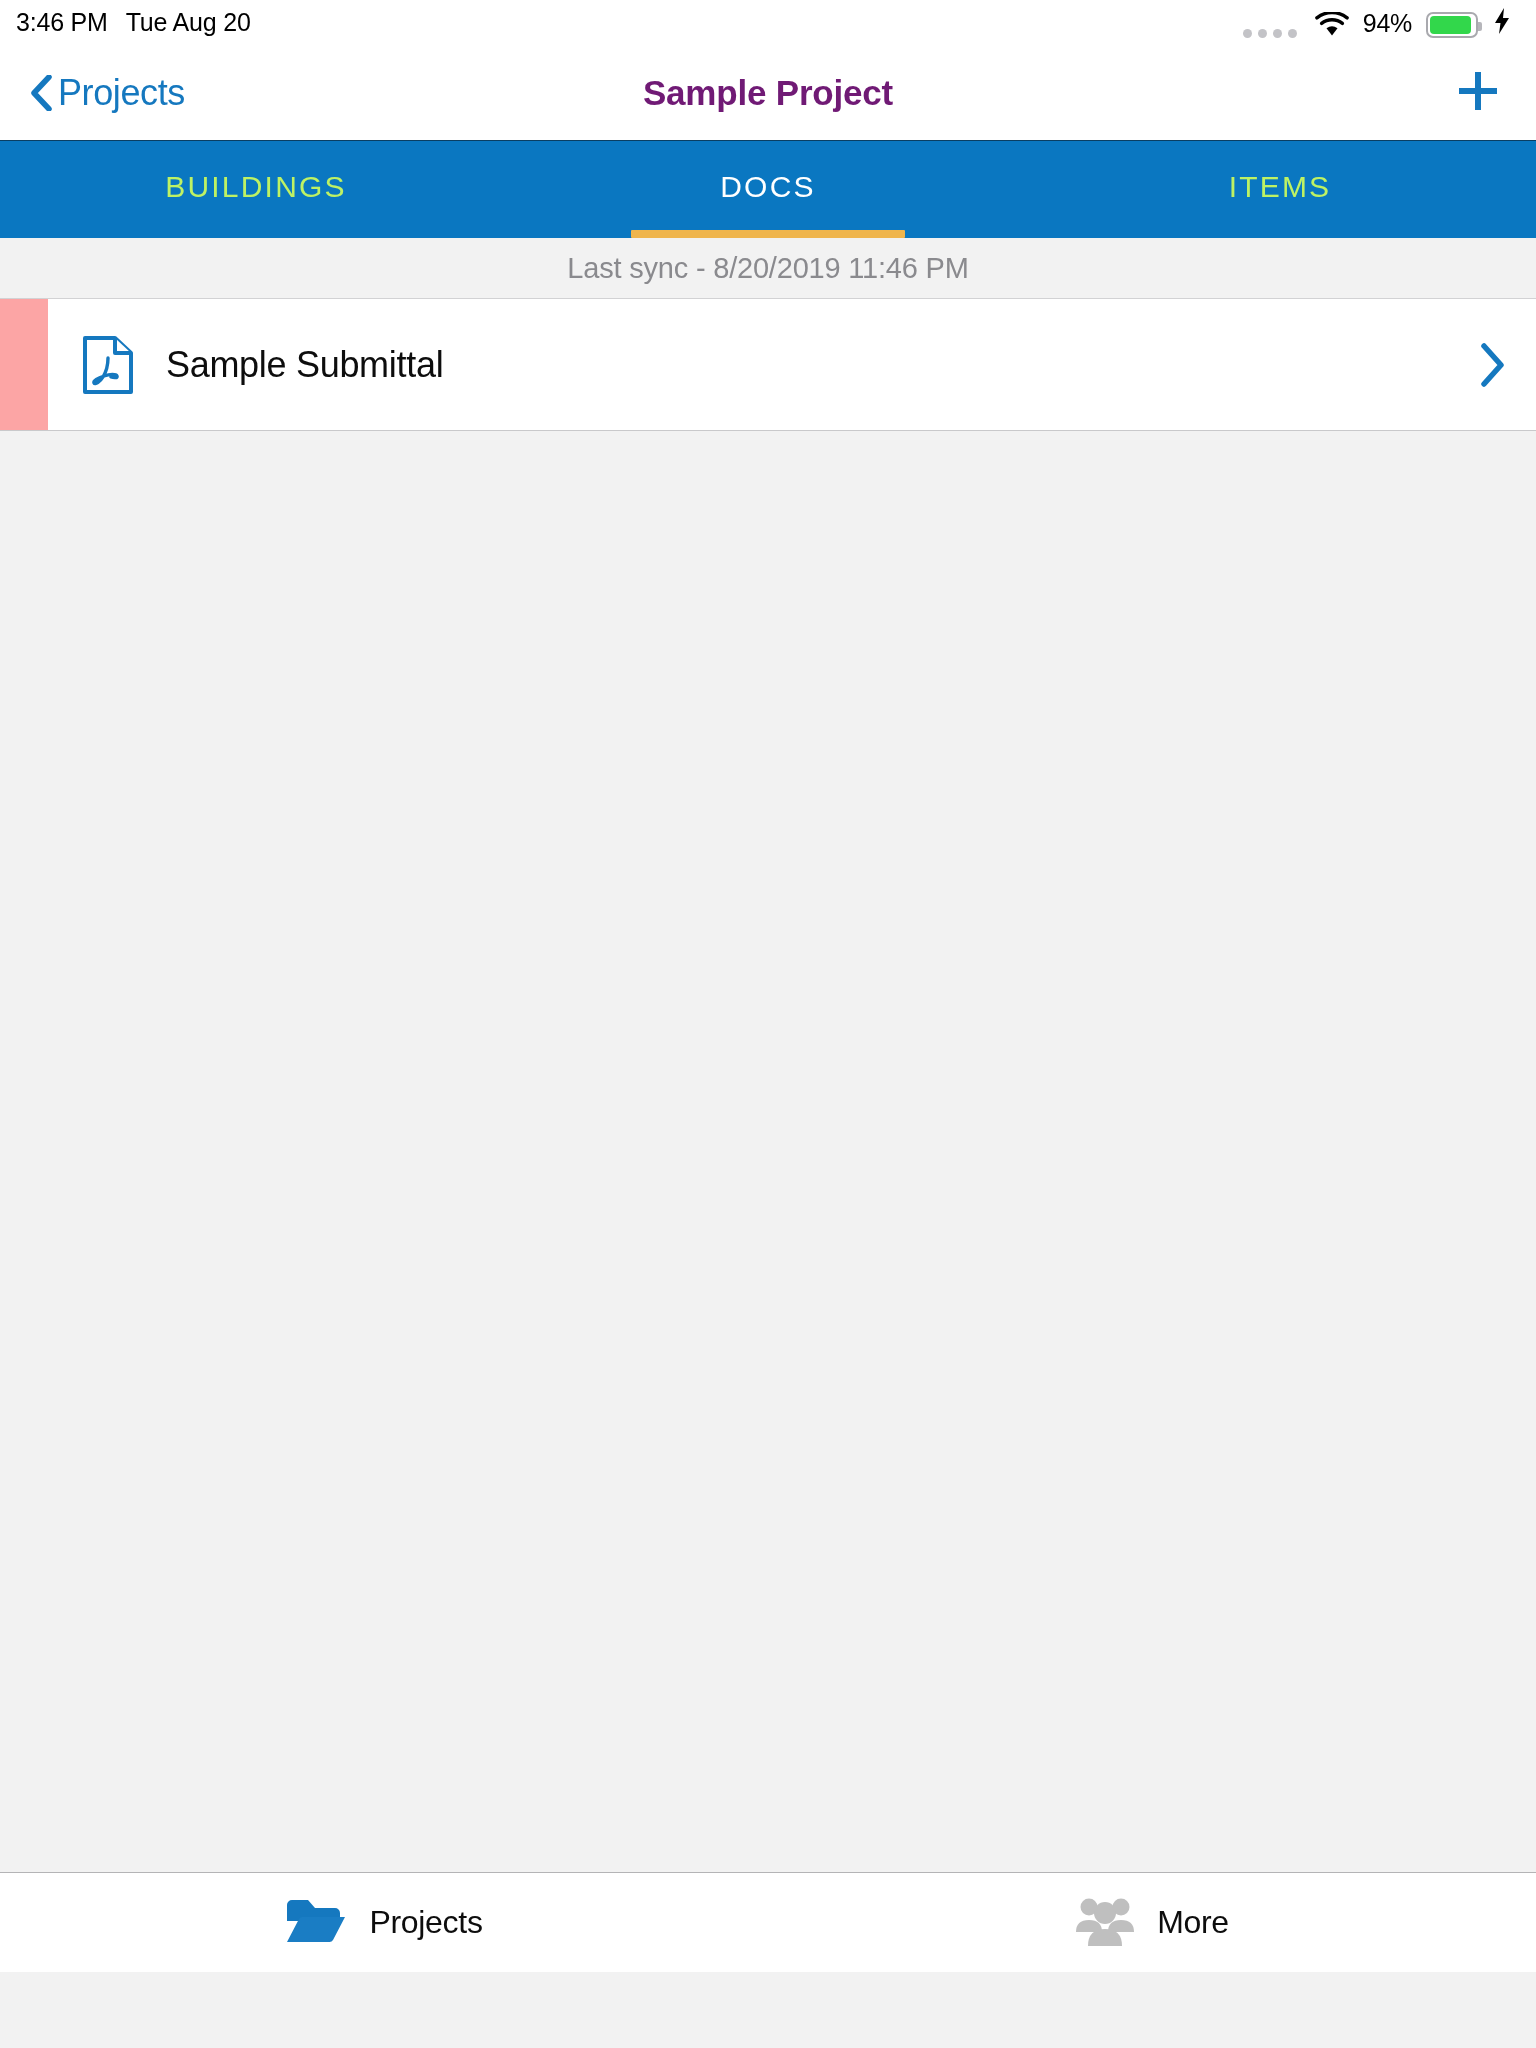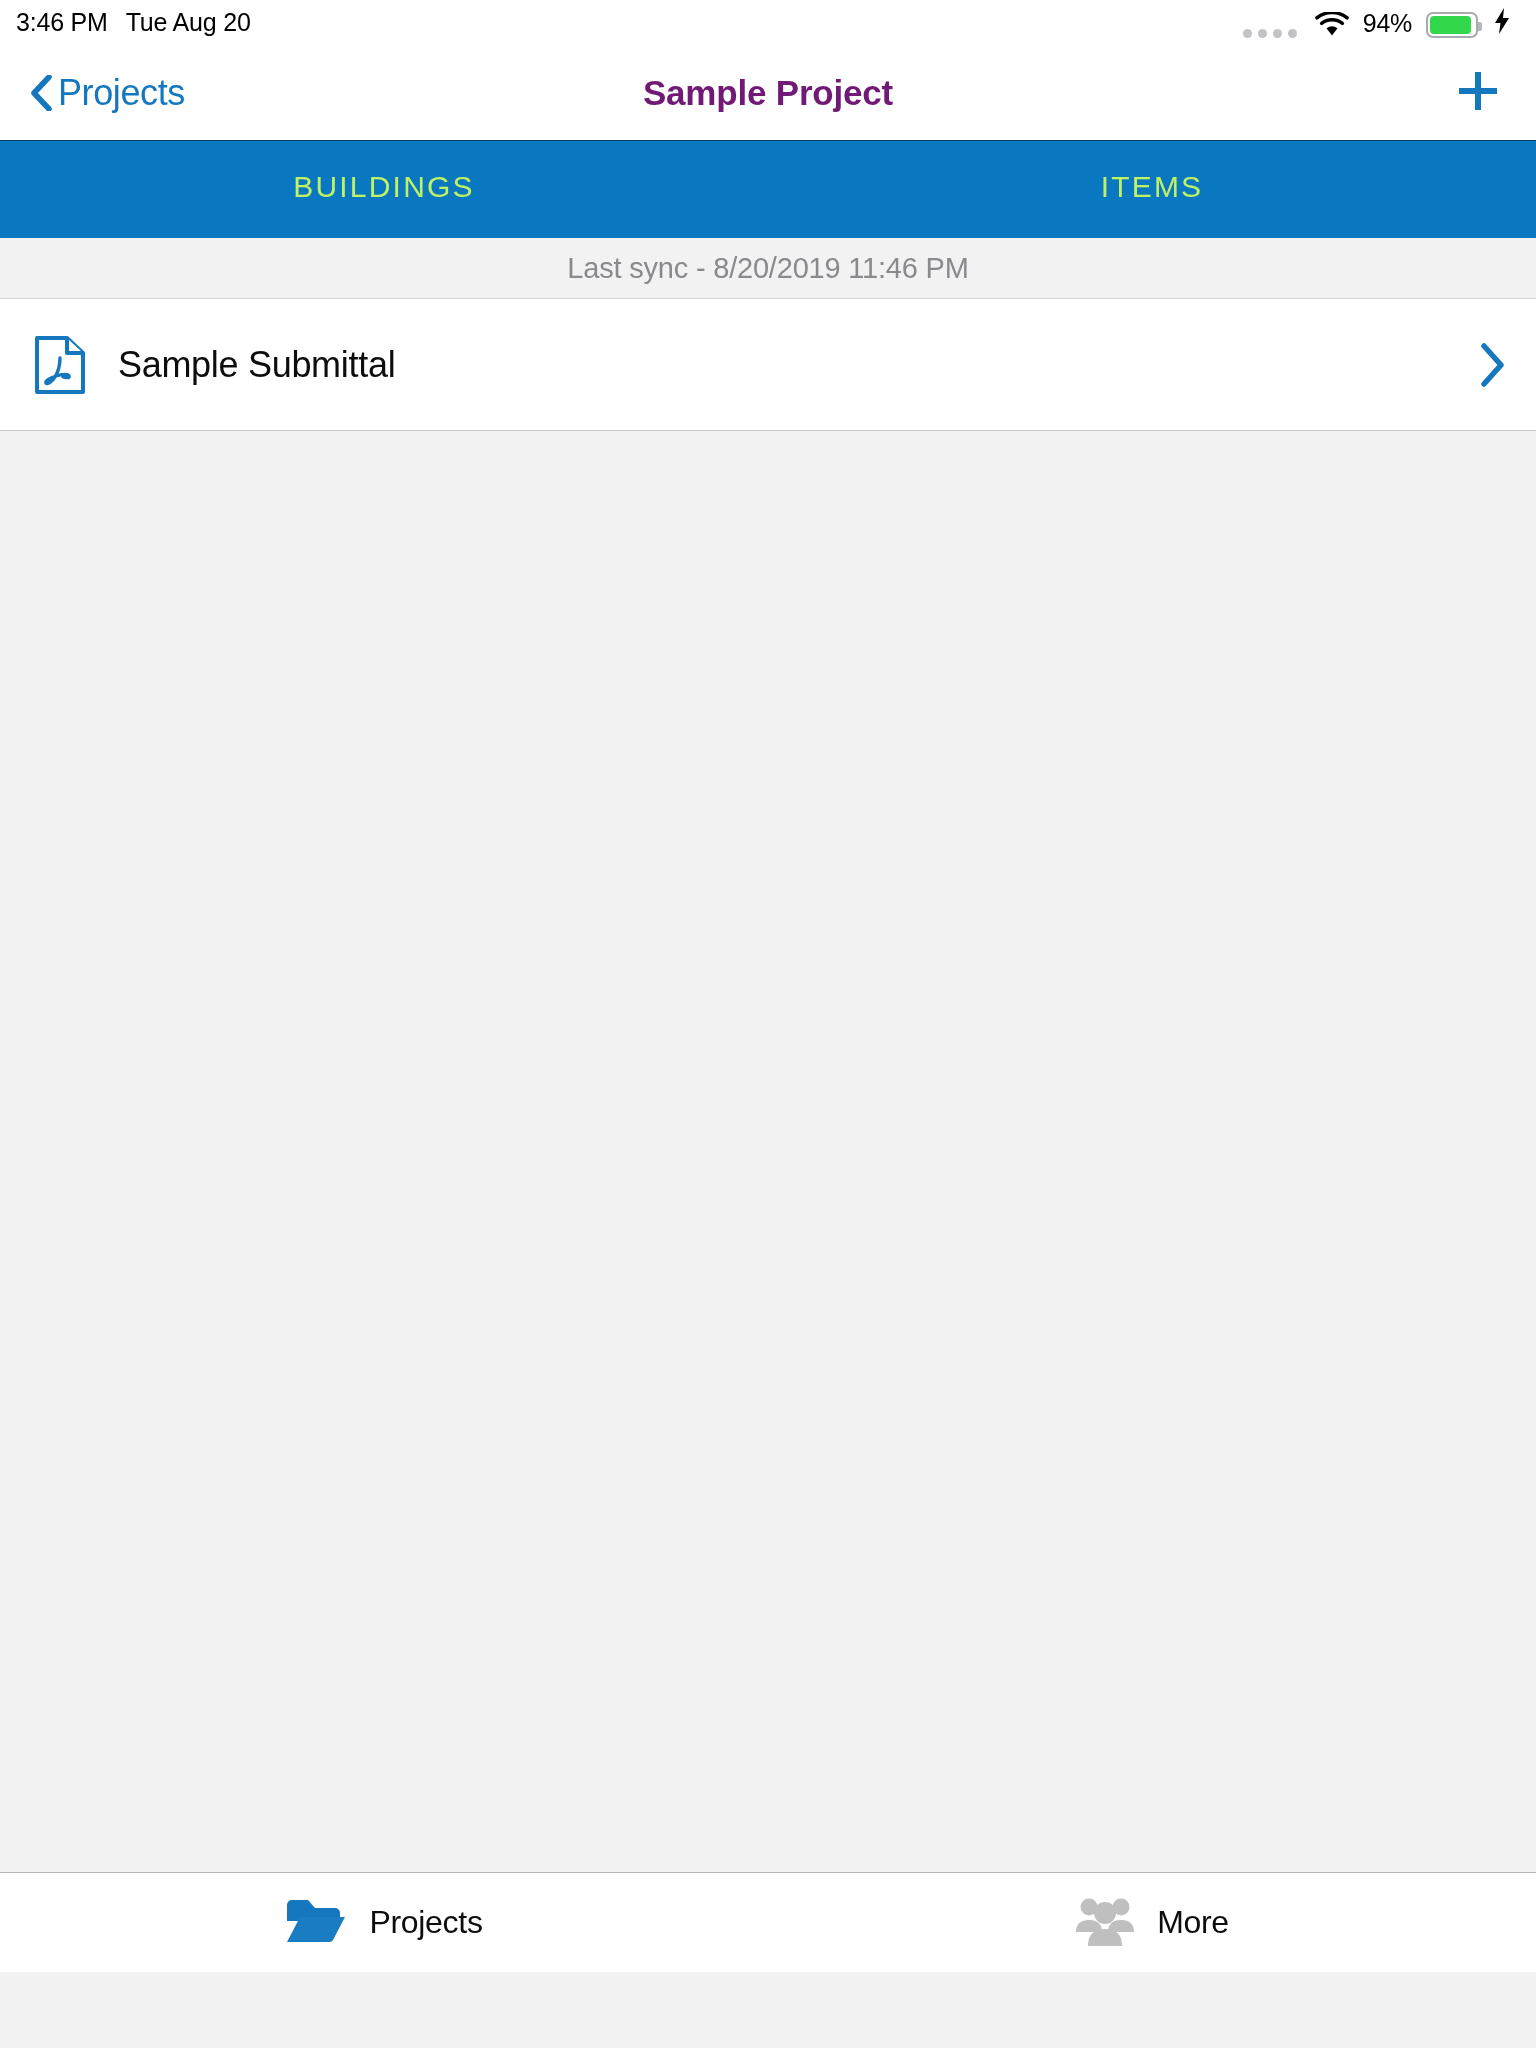--- a/index.html
+++ b/index.html
@@ -74,21 +74,21 @@
     padding-left:13px; position:relative; z-index:2; letter-spacing:-0.3px;
   }
   .search-input::placeholder{ color:#8d8d92; }
 
   
   .syncrow{ flex:0 0 60px; background:#f2f2f2; display:flex; align-items:center; justify-content:center; }
   .sync-text{ font-size:29px; color:#8a8a8e; letter-spacing:-0.2px; }
 
   
   .listzone{ flex:1 1 auto; background:#f2f2f2; display:flex; flex-direction:column; min-height:0; }
-  .doc-list{ background:#fca5a5; border-top:1px solid #d2d2d4; border-bottom:1px solid #c9c9cb; }
+  .doc-list{ background:#fca5a5; border-top:1px solid #d2d2d4; border-bottom:1px solid #c9c9cb;padding-left:48px; }
   .doc-row{
     height:131px; display:flex; align-items:center; padding:0 30px 0 34px;
     background:#ffffff; cursor:pointer;
   }
   .pdf-icon{ width:52px; height:60px; flex:0 0 52px; }
   .doc-label{ font-size:36px; color:#0d0d0d; margin-left:32px; letter-spacing:-0.3px; }
   .row-chevron{ margin-left:auto; width:26px; height:44px; flex:0 0 26px; }
   .list-filler{ flex:1 1 auto; background:#f2f2f2; }
 
   
@@ -154,20 +154,23 @@
           <rect x="22" y="6" width="6" height="38" fill="#1578bf"></rect>
           <rect x="6" y="22" width="38" height="6" fill="#1578bf"></rect>
         </svg>
       </span>
     </div>
   </div>
 
   <div class="segtabs">
     <div class="segtab">
       <span>BUILDINGS</span>
+    </div>
+    <div class="segtab active">
+      <span>DOCS</span>
     </div>
     <div class="segtab">
       <span>ITEMS</span>
     </div>
   </div>
 
 
   <div class="syncrow">
     <span class="sync-text">Last sync - 8/20/2019 11:46 PM</span>
   </div>

